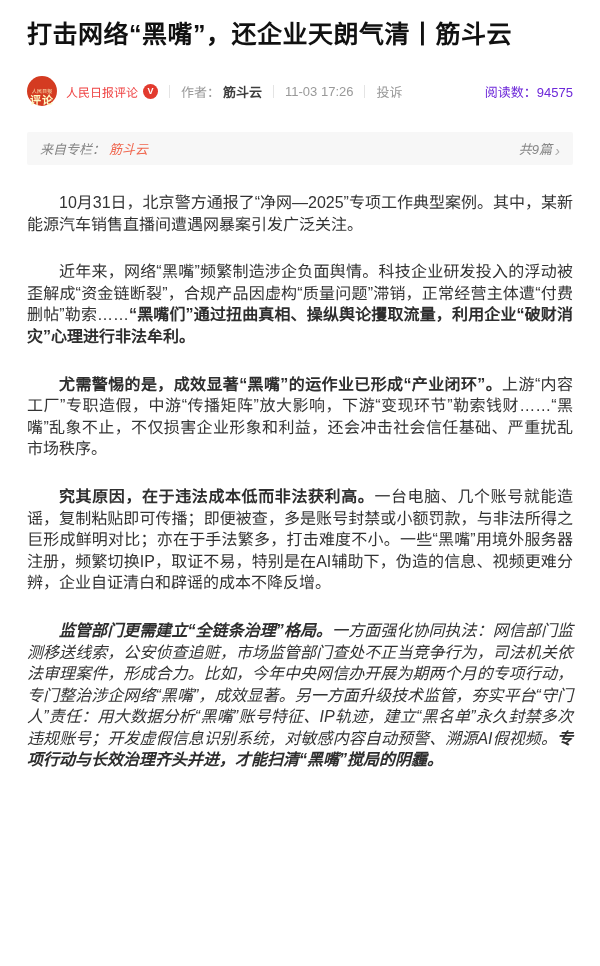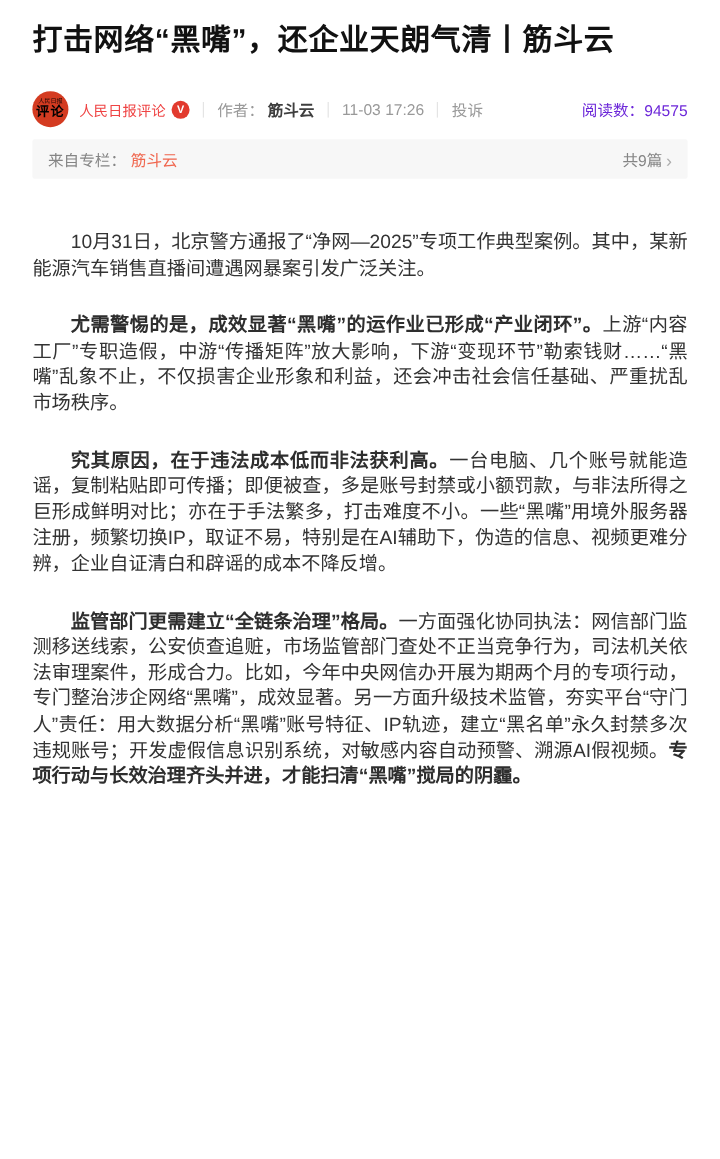--- a/index.html
+++ b/index.html
@@ -26,23 +26,23 @@
     align-items: center;
     height: 32px;
     font-size: 13px;
     color: #999;
     white-space: nowrap;
   }
   .avatar {
     width: 30px; height: 30px;
     border-radius: 50%;
     background: #d43b21;
-    color: #000000;
+    color: #fef9c3;
     display: flex; flex-direction: column;
-    align-items: center; justify-content: center;
+    align-items: center; justify-content: flex-end;
     flex: 0 0 auto;
     cursor: pointer;
   }
   .avatar-script { font-size: 6px; line-height: 6px; transform: scale(.85); opacity: .9; }
   .avatar-main { font-size: 11px; line-height: 12px; font-weight: 700; letter-spacing: 1px; }
   .pub-name { color: #ef4444; font-size: 12px; margin: 0 5px 0 9px; cursor: pointer; }
   .v-badge {
     width: 15px; height: 15px;
     border-radius: 50%;
     background: #e23a2e;
@@ -51,44 +51,45 @@
     display: flex; align-items: center; justify-content: center;
     flex: 0 0 auto;
   }
   .sep { width: 1px; height: 13px; background: #e4e4e4; margin: 0 11px; flex: 0 0 auto; }
   .author-name { color: #3e3e3e; font-weight: 700; margin-left: 3px; cursor: pointer; }
   .report { cursor: pointer; }
   .read-count { margin-left: auto; color: #6d28d9; }
 
   
   .column-bar {
-    margin-top: 9px;
+    margin-top: 25px;
     background: #f7f7f7;
     height: 33px;
     display: flex;
     align-items: center;
     padding: 0 13px;
     font-size: 13px;
     color: #858585;
     border-radius: 2px;
+    font-style: italic;
   }
   .column-link { color: #f0674f; margin-left: 4px; cursor: pointer; }
   .column-count { margin-left: auto; display: flex; align-items: flex-end; cursor: pointer; }
   .chevron { color: #adadad; font-size: 15px; margin-left: 3px; line-height: 1; }
 
   
   .article {
-    margin-top: 43px;
+    margin-top: 27px;
     font-size: 16px;
     line-height: 1.35;
     color: #333;
     text-align: justify;
   }
   .article p { text-indent: 2em; margin-bottom: 26px; }
-  .article p:last-child { margin-bottom: 0; }
+  .article p:last-child { margin-bottom: 0; font-style: italic; }
   .article strong { font-weight: 700; color: #2e2e2e; }
 </style>
 </head>
 <body>
 
 <div class="page">
 
   <h1 class="title">打击网络“黑嘴”，还企业天朗气清丨筋斗云</h1>
 
   <div class="author-row">
@@ -112,18 +113,19 @@
     <span>来自专栏：</span>
     <span class="column-link">筋斗云</span>
     <span class="column-count">
       <span>共9篇</span>
       <span class="chevron">›</span>
     </span>
   </div>
 
   <div class="article">
       <p><span>10月31日，北京警方通报了“净网—2025”专项工作典型案例。其中，某新能源汽车销售直播间遭遇网暴案引发广泛关注。</span></p>
+      <p><span>近年来，网络“黑嘴”频繁制造涉企负面舆情。科技企业研发投入的浮动被歪解成“资金链断裂”，合规产品因虚构“质量问题”滞销，正常经营主体遭“付费删帖”勒索……</span><strong>“黑嘴们”通过扭曲真相、操纵舆论攫取流量，利用企业“破财消灾”心理进行非法牟利。</strong></p>
       <p><strong>尤需警惕的是，成效显著“黑嘴”的运作业已形成“产业闭环”。</strong><span>上游“内容工厂”专职造假，中游“传播矩阵”放大影响，下游“变现环节”勒索钱财……“黑嘴”乱象不止，不仅损害企业形象和利益，还会冲击社会信任基础、严重扰乱市场秩序。</span></p>
       <p><strong>究其原因，在于违法成本低而非法获利高。</strong><span>一台电脑、几个账号就能造谣，复制粘贴即可传播；即便被查，多是账号封禁或小额罚款，与非法所得之巨形成鲜明对比；亦在于手法繁多，打击难度不小。一些“黑嘴”用境外服务器注册，频繁切换IP，取证不易，特别是在AI辅助下，伪造的信息、视频更难分辨，企业自证清白和辟谣的成本不降反增。</span></p>
       <p><strong>监管部门更需建立“全链条治理”格局。</strong><span>一方面强化协同执法：网信部门监测移送线索，公安侦查追赃，市场监管部门查处不正当竞争行为，司法机关依法审理案件，形成合力。比如，今年中央网信办开展为期两个月的专项行动，专门整治涉企网络“黑嘴”，成效显著。另一方面升级技术监管，夯实平台“守门人”责任：用大数据分析“黑嘴”账号特征、IP轨迹，建立“黑名单”永久封禁多次违规账号；开发虚假信息识别系统，对敏感内容自动预警、溯源AI假视频。</span><strong>专项行动与长效治理齐头并进，才能扫清“黑嘴”搅局的阴霾。</strong></p>
     </div>
 
 </div>
 
 </body></html>

